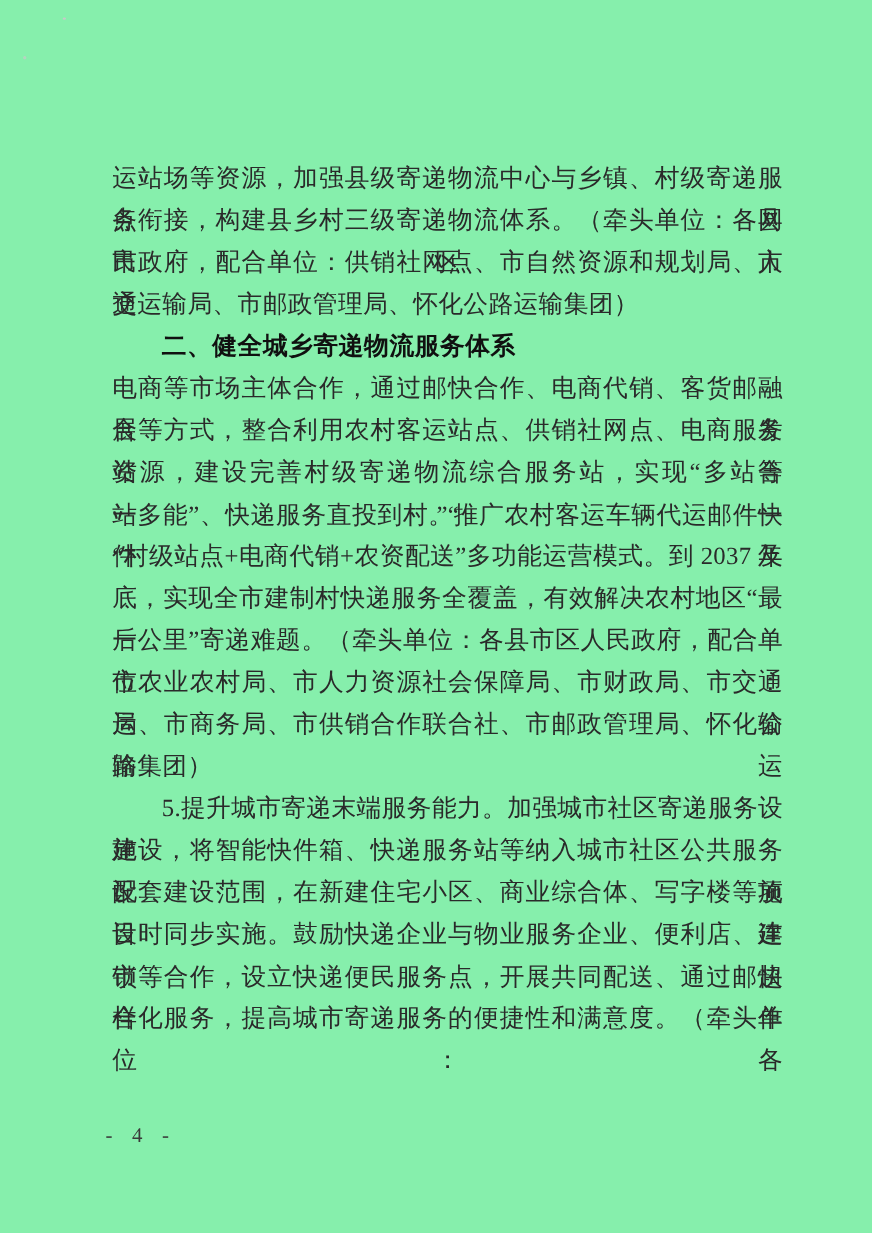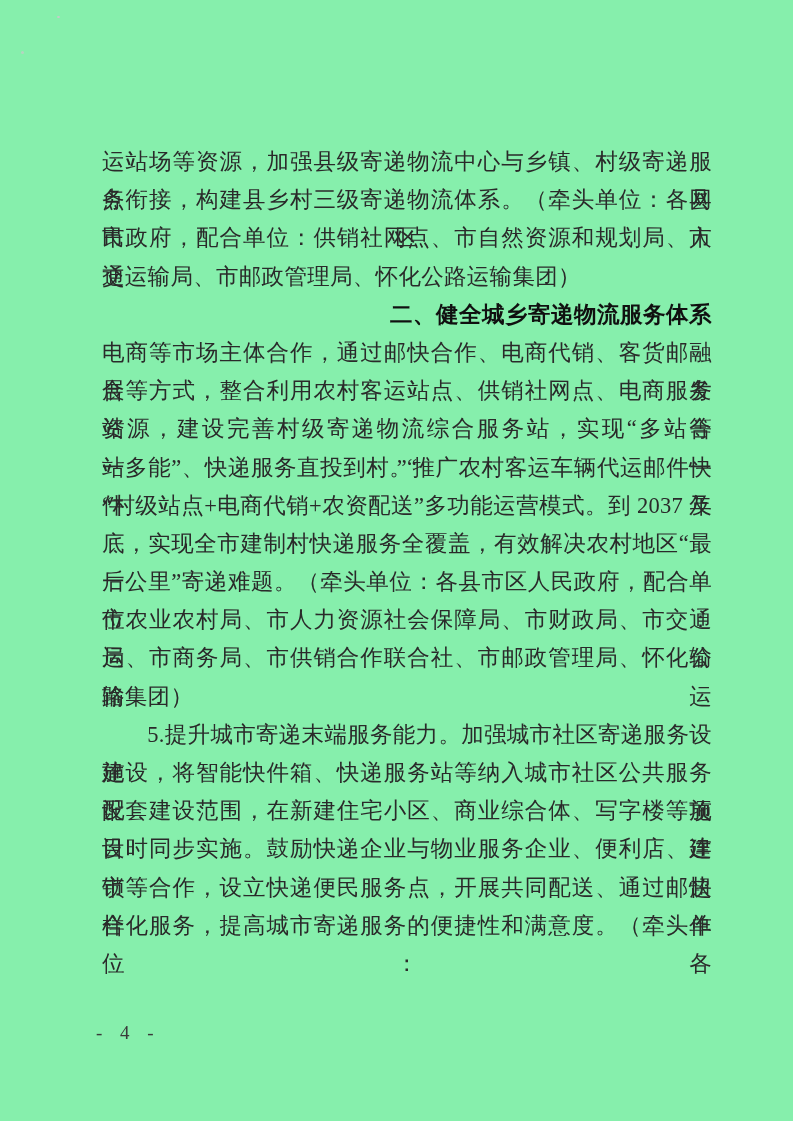--- a/index.html
+++ b/index.html
@@ -36,21 +36,20 @@
     font-family: "Liberation Serif", "DejaVu Serif", serif;
   }
   .line.fill {
     white-space: normal;
     text-align: justify;
     text-align-last: justify;
     text-justify: inter-character;
   }
   .line.indent {
     text-indent: 2em;
-    text-align: right;
   }
   .line.heading {
     font-weight: bold;
     color: #101010;
     letter-spacing: 0.5px;
     font-family: "Liberation Sans", "DejaVu Sans", sans-serif;
   }
   .pagenum {
     position: absolute;
     left: 96px;

